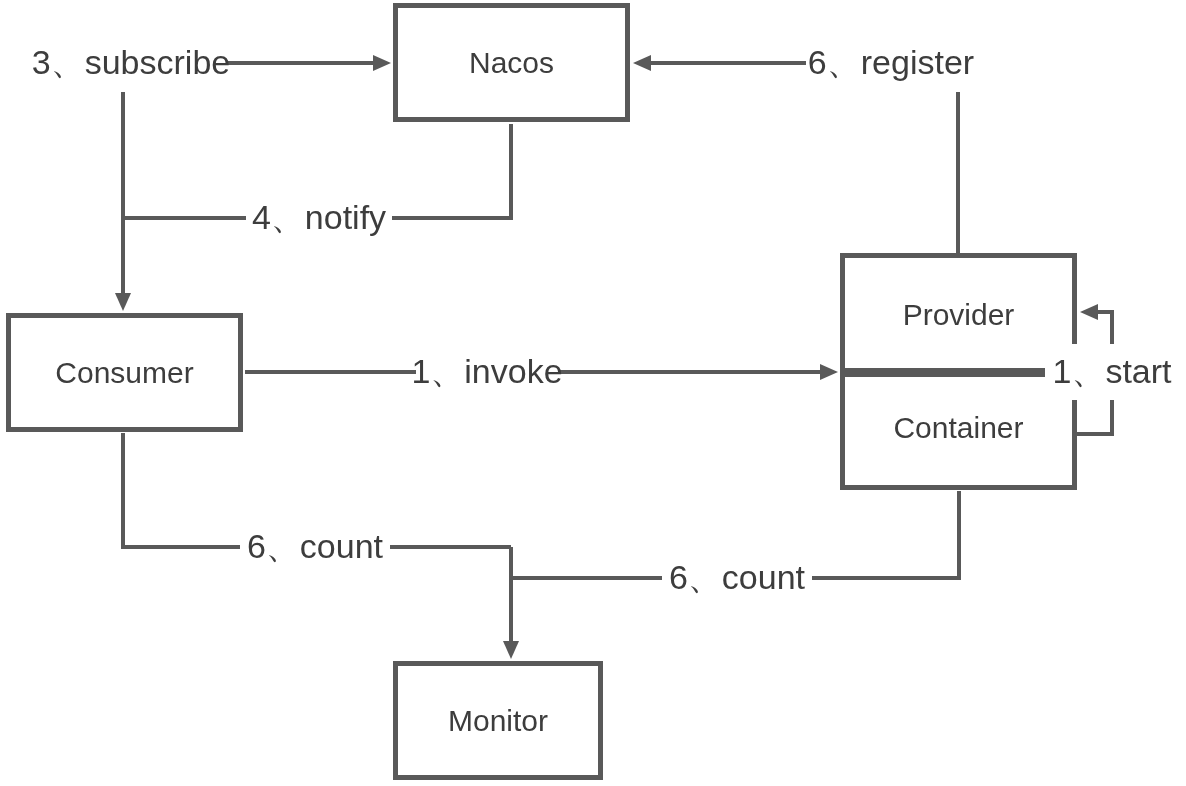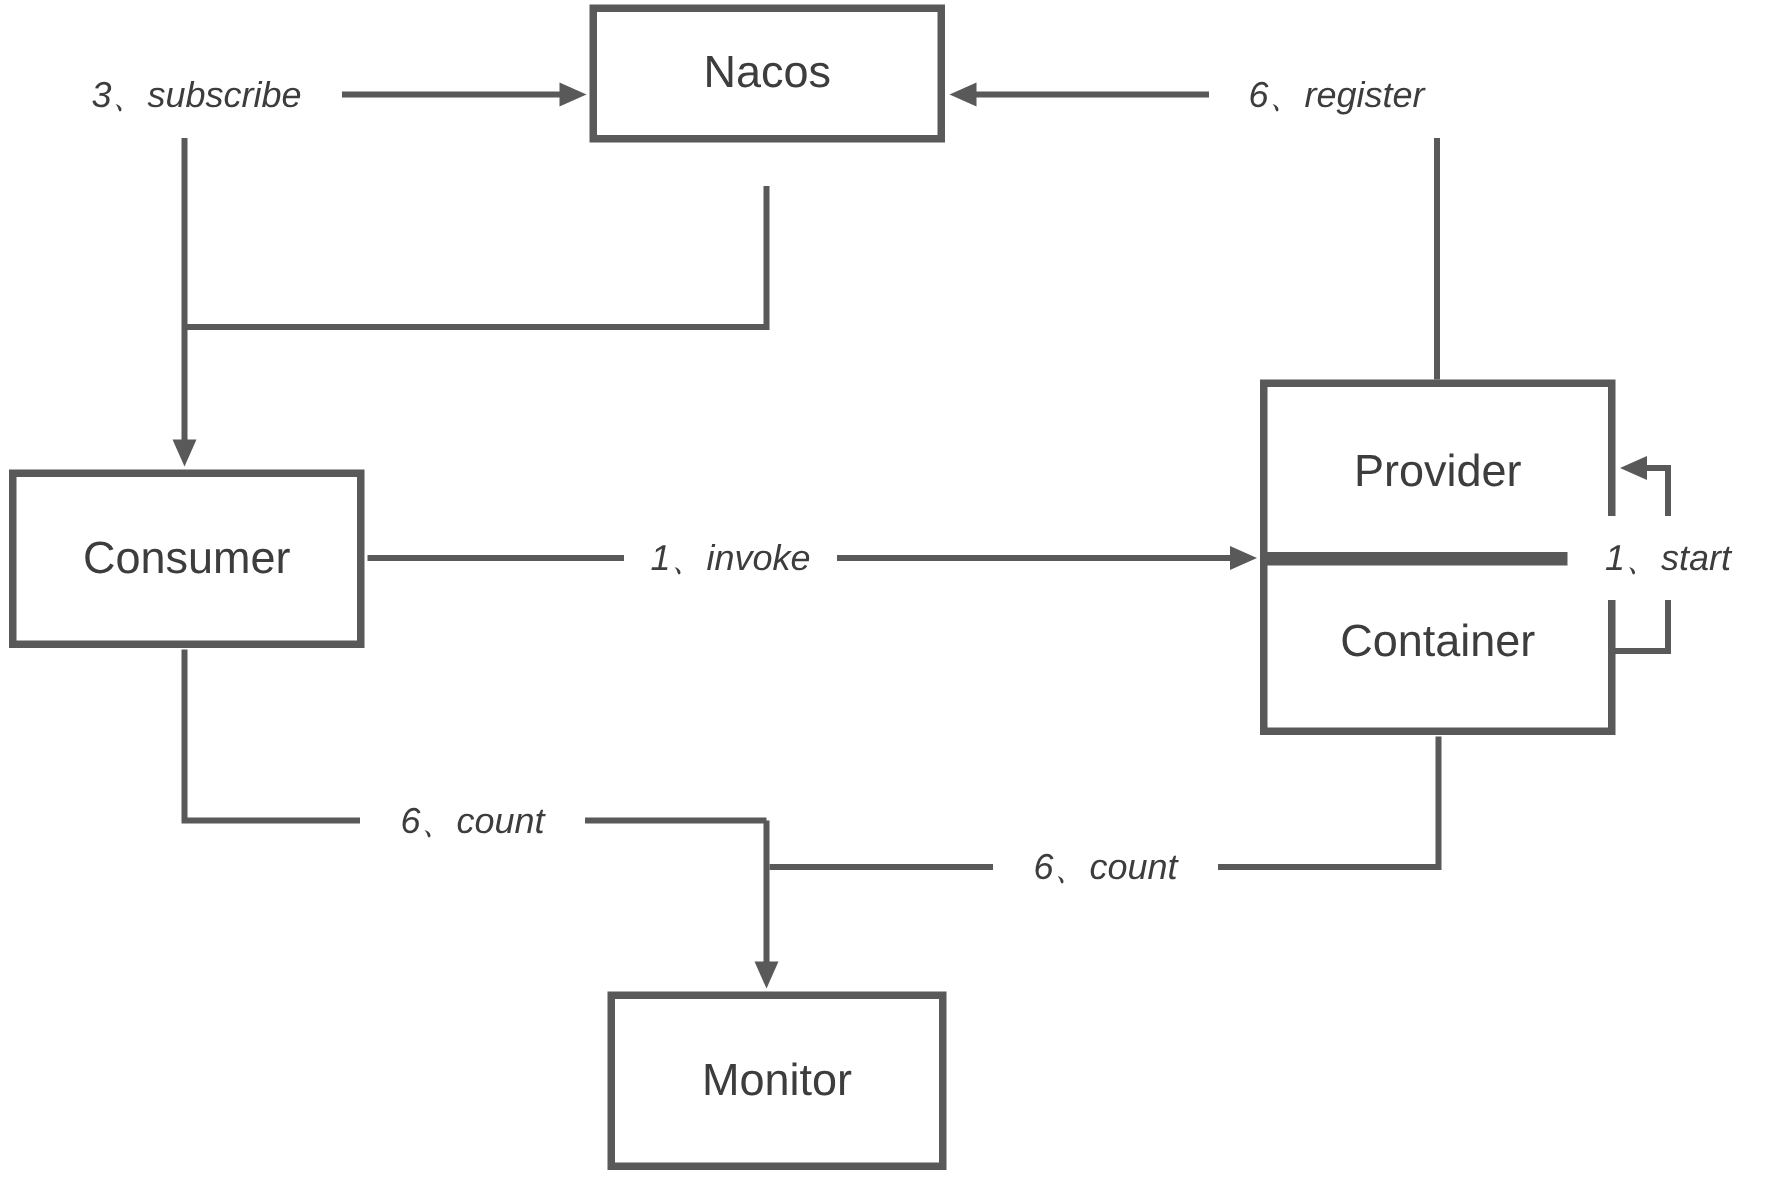--- a/index.html
+++ b/index.html
@@ -60,37 +60,36 @@
     width: 205px; height: 9px;
     background: var(--line-color);
     z-index: 3;
   }
   .edge-label {
     position: absolute;
     background: var(--canvas-bg);
     display: flex;
     align-items: center;
     justify-content: center;
-    font-size: 24px;
+    font-size: 34px;
     white-space: nowrap;
     z-index: 4;
-    font-style: italic;
   }
   #lbl-subscribe      { left: 38px;   top: 40px;  width: 186px; height: 46px; }
   #lbl-register       { left: 810px;  top: 40px;  width: 162px; height: 46px; }
   #lbl-notify         { left: 246px;  top: 196px; width: 146px; height: 44px; }
   #lbl-invoke         { left: 416px;  top: 351px; width: 142px; height: 42px; }
   #lbl-start          { left: 1050px; top: 344px; width: 124px; height: 56px; }
   #lbl-count-consumer { left: 240px;  top: 526px; width: 150px; height: 42px; }
   #lbl-count-provider { left: 662px;  top: 557px; width: 150px; height: 42px; }
 
-  #node-nacos    { left: 393px; top: 3px;   width: 237px; height: 92px; }
+  #node-nacos    { left: 393px; top: 3px;   width: 237px; height: 119px; }
   #node-consumer { left: 6px;   top: 313px; width: 237px; height: 119px; }
   #node-provider { left: 840px; top: 253px; width: 237px; height: 237px; }
-  #node-monitor  { left: 393px; top: 661px; width: 226px; height: 119px; margin-left: 12px; }
+  #node-monitor  { left: 393px; top: 661px; width: 210px; height: 119px; }
 </style>
 </head>
 <body>
 
 <div class="canvas">
 
   <svg class="wires" viewBox="0 0 1186 786">
 
     <line x1="228" y1="63" x2="375" y2="63"></line>
     <polygon points="391,63 373,55 373,71"></polygon>
@@ -138,18 +137,19 @@
     <span>Consumer</span>
   </div>
   <div class="divider-bar"></div>
 
   <div class="node" id="node-monitor">
     <span>Monitor</span>
   </div>
 
   <div class="edge-label" id="lbl-subscribe">3、subscribe</div>
   <div class="edge-label" id="lbl-register">6、register</div>
+  <div class="edge-label" id="lbl-notify">4、notify</div>
   <div class="edge-label" id="lbl-invoke">1、invoke</div>
   <div class="edge-label" id="lbl-start">1、start</div>
   <div class="edge-label" id="lbl-count-consumer">6、count</div>
   <div class="edge-label" id="lbl-count-provider">6、count</div>
 
 </div>
 
 </body></html>

